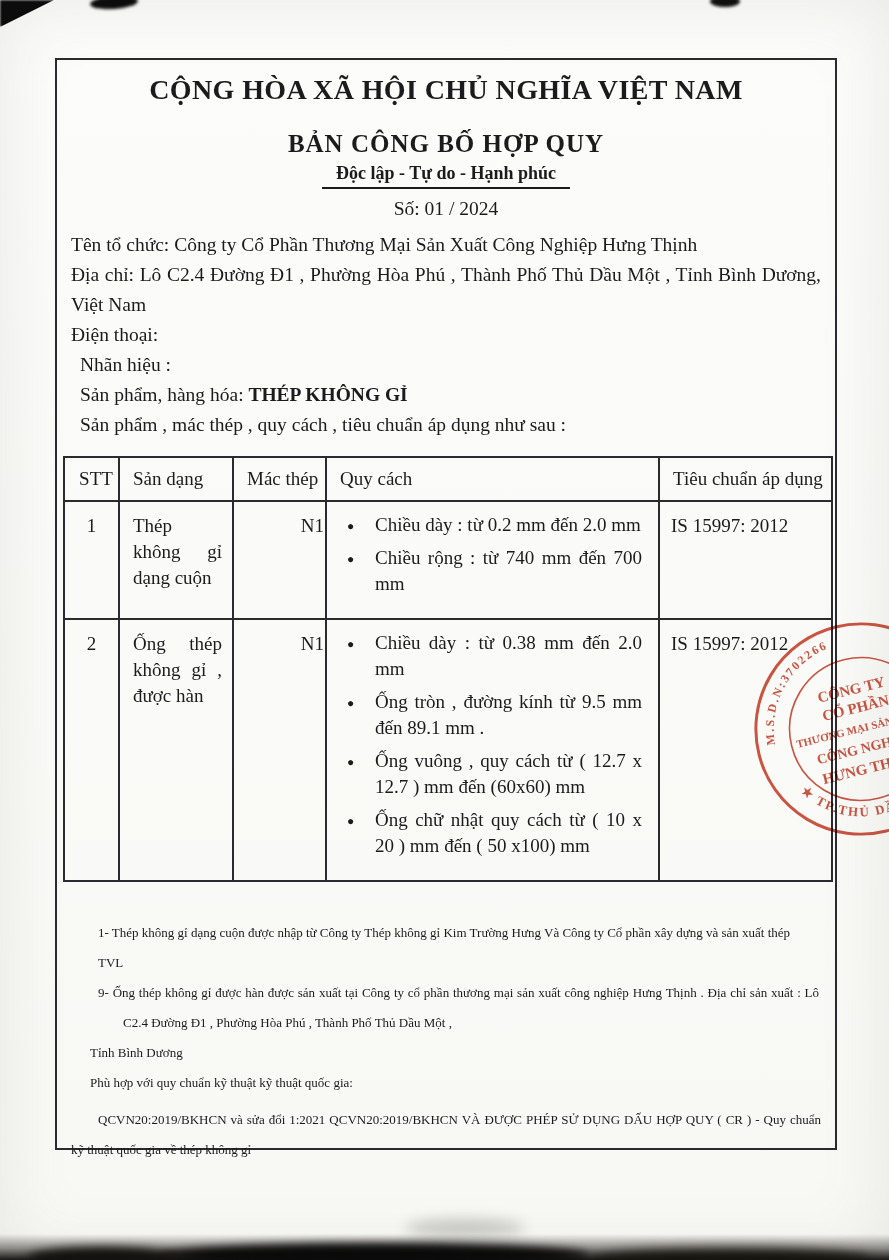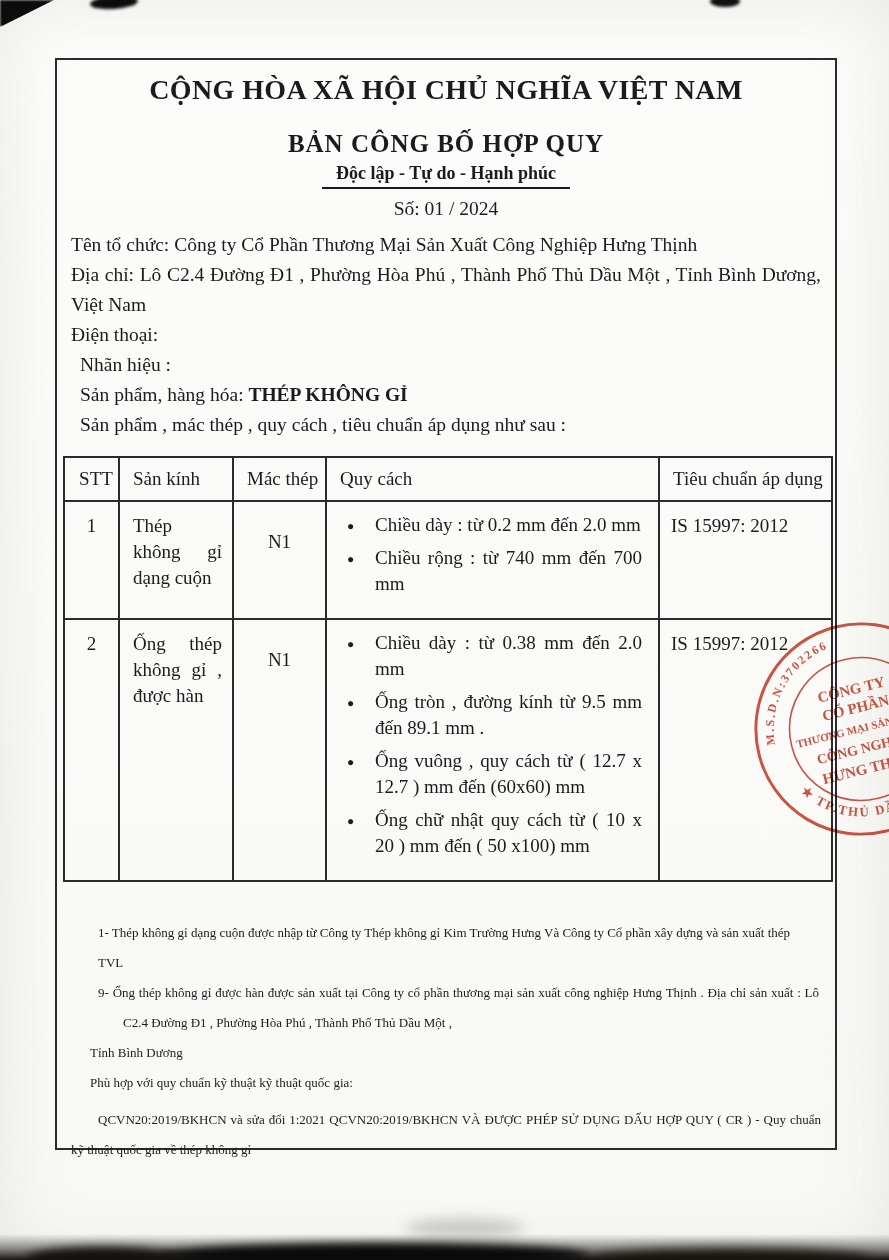--- a/index.html
+++ b/index.html
@@ -29,21 +29,21 @@
 
   table.spec {
     border-collapse:collapse; margin:16px 0 0 6px; width:768px;
     table-layout:fixed; font-size:19px; line-height:26px;
   }
   .spec th, .spec td { border:2px solid #2b2b2f; vertical-align:top; font-weight:normal; }
   .spec th { padding:8px 4px 8px 13px; text-align:left; }
   .spec th.c { text-align:center; }
   td.stt { text-align:center; padding-top:11px; }
   td.prod { padding:11px 10px 0 13px; text-align:justify; }
-  td.grade { text-align:center; padding-top:27px; }
+  td.grade { text-align:right; padding-top:11px; }
   td.std { padding:11px 6px 0 11px; }
   td.specs { padding:10px 0 14px 0; }
   ul.spec-list { list-style:none; margin:0; padding:0; }
   ul.spec-list li { position:relative; padding-left:48px; padding-right:16px; margin-bottom:7px; text-align:justify; }
   ul.spec-list li::before { content:"●"; position:absolute; left:20px; top:1px; font-size:12px; }
 
   .notes { margin:36px 14px 0; font-size:13px; line-height:30px; }
   .note1 { padding-left:27px; padding-right:4px; }
   .note2 { padding-left:52px; text-indent:-25px; text-align:justify; padding-right:2px; }
   .note3 { padding-left:19px; }
@@ -102,21 +102,21 @@
       <colgroup>
         <col style="width:55px">
           <col style="width:114px">
           <col style="width:93px">
           <col style="width:333px">
           <col style="width:173px">
       </colgroup>
       <tbody>
           <tr>
         <th class="c">STT</th>
-        <th>Sản kính</th>
+        <th>Sản dạng</th>
         <th>Mác thép</th>
         <th>Quy cách</th>
         <th>Tiêu chuẩn áp dụng</th>
       </tr>
       <tr style="height:97px">
         <td class="stt">1</td>
         <td class="prod">Thép không gỉ dạng cuộn</td>
         <td class="grade">N1</td>
         <td class="specs">
           <ul class="spec-list">

